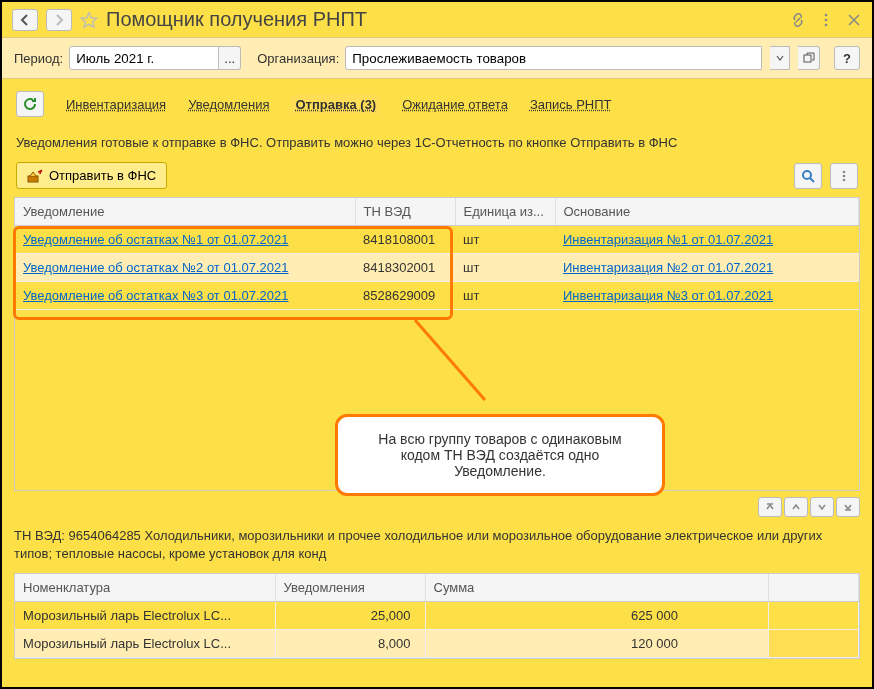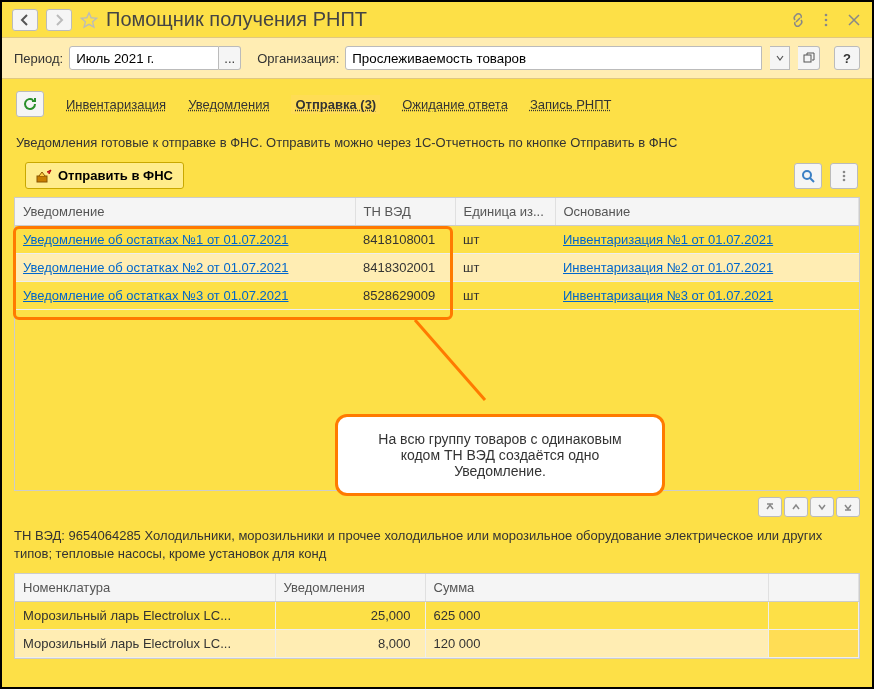--- a/index.html
+++ b/index.html
@@ -25,21 +25,21 @@
 .help-btn { background: #f5f5f5; border: 1px solid #bbb; border-radius: 3px; width: 26px; height: 24px; display: flex; align-items: center; justify-content: center; cursor: pointer; margin-left: 8px; font-weight: bold; }
 
 .tabsbar { display: flex; align-items: center; padding: 12px 14px; gap: 22px; }
 .refresh-btn { width: 28px; height: 26px; border: 1px solid #bbb; background: #f5f5f5; border-radius: 3px; display: flex; align-items: center; justify-content: center; cursor: pointer; }
 .tab-link { color: #333; text-decoration: underline dotted; cursor: pointer; }
 .tab-link.active { background: #ffdd55; padding: 2px 4px; font-weight: bold; text-decoration: underline dotted; }
 
 .desc { padding: 6px 14px 12px 14px; color: #333; }
 
 .actionbar { display: flex; align-items: center; padding: 0 14px 8px 14px; gap: 8px; }
-.send-btn { background: #ffec8b; border: 1px solid #c9a800; border-radius: 3px; padding: 5px 10px; display: flex; align-items: center; gap: 6px; cursor: pointer; font-weight: bold; font-size: 13px; margin-left: 9px; }
+.send-btn { background: #ffec8b; border: 1px solid #c9a800; border-radius: 3px; padding: 5px 10px; display: flex; align-items: center; gap: 6px; cursor: pointer; font-weight: normal; font-size: 13px; }
 .spacer { flex: 1; }
 .tool-btn { width: 28px; height: 26px; border: 1px solid #bbb; background: #f5f5f5; border-radius: 3px; display: flex; align-items: center; justify-content: center; cursor: pointer; }
 
 .table-wrap { margin: 0 12px; border: 1px solid #ccc; position: relative; height: 294px; }
 .tbl { width: 100%; border-collapse: collapse; table-layout: fixed; }
 .tbl th { text-align: left; font-weight: normal; background: #f5f5f5; border-bottom: 1px solid #ccc; border-right: 1px solid #e0e0e0; padding: 6px 8px; color: #555; }
 .tbl td { border-bottom: 1px solid #eee; padding: 6px 8px; }
 .tbl tr.sel td { background: #ffedb3; }
 .link { color: #0066cc; text-decoration: underline; cursor: pointer; }
 .tbl td.num { padding-right: 14px; }
@@ -52,21 +52,21 @@
 .navbtns .tool-btn { width: 24px; height: 20px; }
 
 .footer-desc { padding: 4px 12px 10px 12px; color: #333; line-height: 1.4; }
 
 .table-wrap2 { margin: 0 12px; border: 1px solid #ccc; }
 .tbl2 { width: 100%; border-collapse: collapse; table-layout: fixed; }
 .tbl2 th { text-align: left; font-weight: normal; background: #f5f5f5; border-bottom: 1px solid #ccc; border-right: 1px solid #e0e0e0; padding: 6px 8px; color: #555; }
 .tbl2 td { border-bottom: 1px solid #eee; border-right: 1px solid #eee; padding: 6px 8px; }
 .tbl2 tr.sel td { background: #ffedb3; }
 .tbl2 td.num { text-align: right; padding-right: 14px; }
-.tbl2 td.sumcell { text-align: left; padding-right: 90px; }
+.tbl2 td.sumcell { text-align: right; padding-right: 90px; }
 .active-cell { background: #ffdd55 !important; }
 </style>
 </head>
 <body>
 
 <div class="window">
   <div class="titlebar">
     <div class="nav-btn">
       <svg viewBox="0 0 12 12">
           <path d="M8 1 L3 6 L8 11" stroke="#555" stroke-width="2" fill="none"></path>

